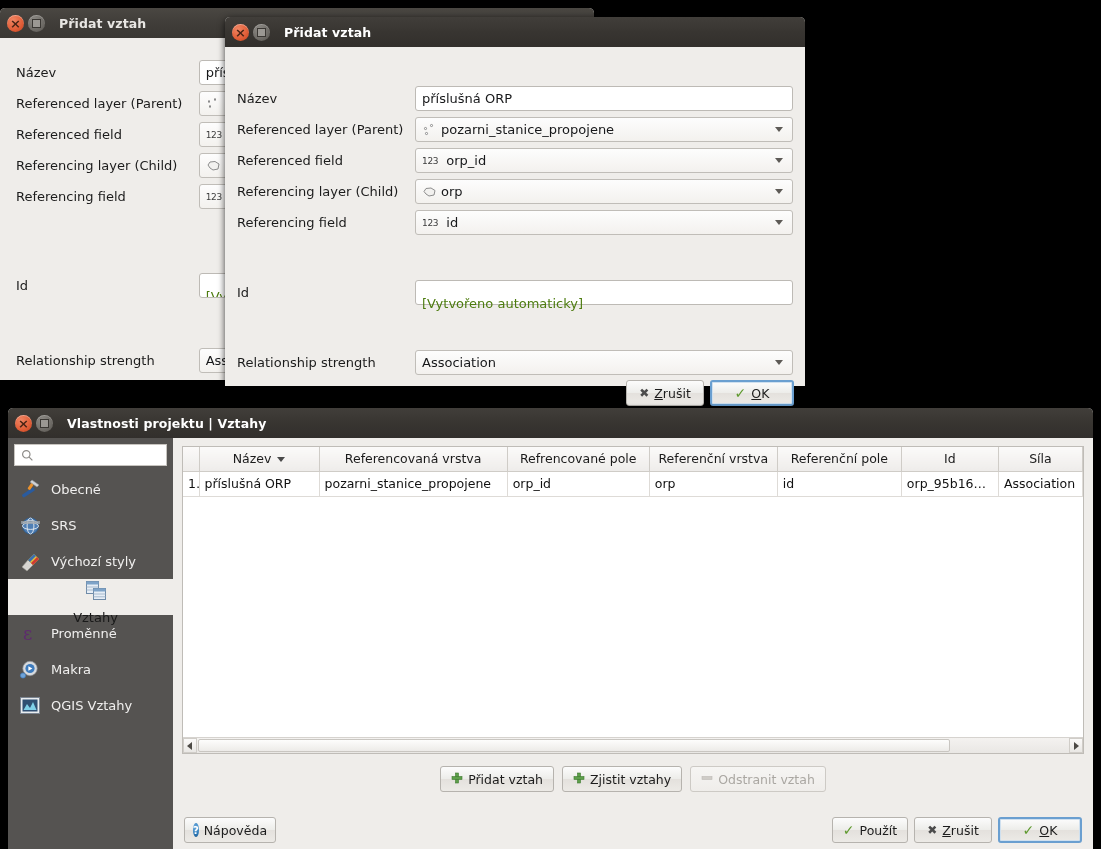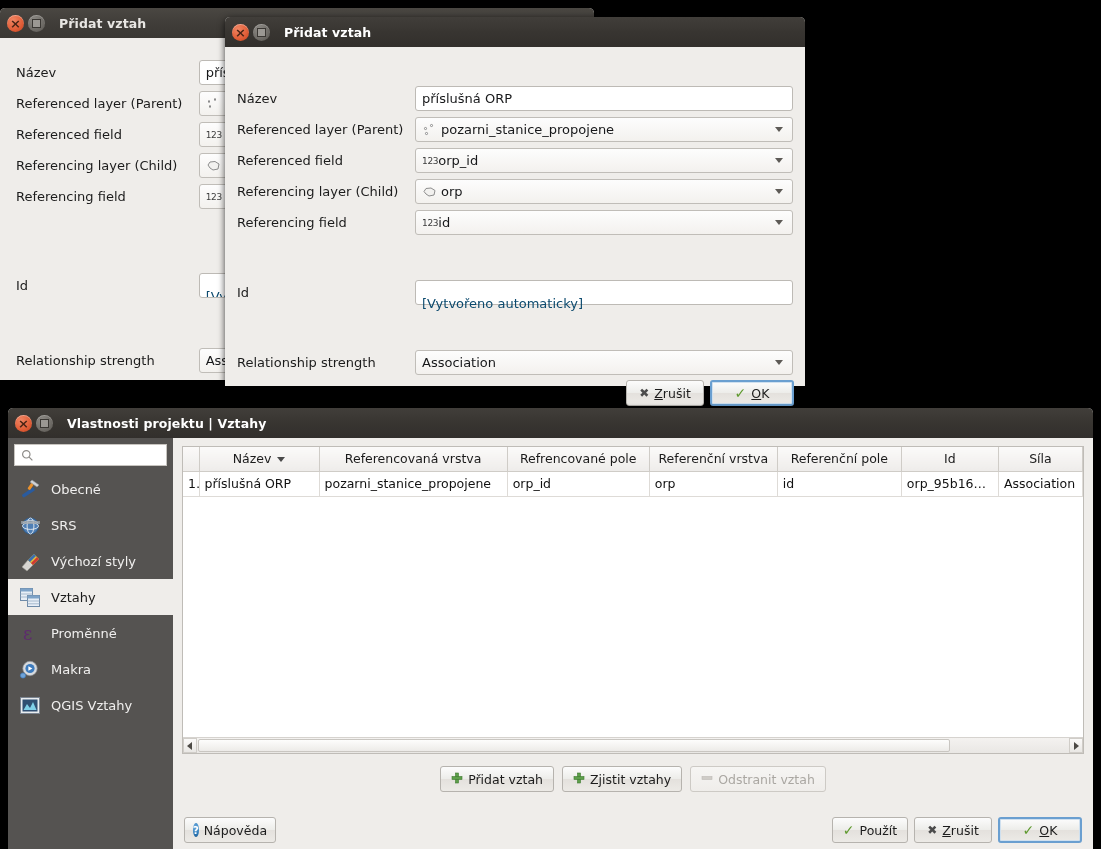--- a/index.html
+++ b/index.html
@@ -47,27 +47,27 @@
   }
   .combo {
     background: linear-gradient(to bottom, #fdfdfd 0%, #f3f1ee 100%);
     border: 1px solid #c0bdb8; border-radius: 3px;
     height: 25px; display: flex; align-items: center; padding: 0 4px 0 6px;
     font-size: 13px; color: #17181a; position: relative;
   }
   .combo .caret { margin-left: auto; width: 0; height: 0;
     border-left: 4.5px solid transparent; border-right: 4.5px solid transparent;
     border-top: 5px solid #5d5a56; margin-right: 5px; }
-  .icon-123 { font-size: 9px; color: #3a3a3a; margin-right: 0; letter-spacing: -.3px;
+  .icon-123 { font-size: 9px; color: #3a3a3a; margin-right: 8px; letter-spacing: -.3px;
               font-family: "DejaVu Sans", sans-serif; }
   .icon-pt { width: 15px; height: 13px; margin-right: 4px; position: relative; flex:0 0 auto;}
   .icon-pt i { position:absolute; width:2.5px; height:2.5px; border-radius:50%;
                border:1px solid #8a8a8a; background:#fff; }
   .icon-poly { width: 15px; height: 12px; margin-right: 4px; flex:0 0 auto; }
-  .placeholder { color: #0c4a6e; margin-top: 22px; }
+  .placeholder { color: #4d7c0f; margin-top: 22px; }
 
   .btn {
     background: linear-gradient(to bottom, #fcfcfc 0%, #ededea 48%, #e4e1dd 52%, #eceae6 100%);
     border: 1px solid #b6b3ae; border-radius: 3px;
     font-size: 12.5px; color: #1d1d1d;
     display: inline-flex; align-items: center; justify-content: center;
     gap: 5px; padding: 0 10px; height: 26px; cursor: pointer; white-space: nowrap;
   }
   .btn.focus { border: 2px solid #6a9fd0; box-shadow: 0 0 0 1px #cfe0ef inset; }
   .btn.disabled { color: #aaa7a2; border-color: #cdcac5;
@@ -82,21 +82,21 @@
            color:#fff; font-size:10px; font-weight:bold; display:inline-flex;
            align-items:center; justify-content:center; }
 
   
   .sidebar { background: #555351; width: 165px; position: absolute; left:0; top:30px; bottom:0; }
   .search-wrap { padding: 6px 6px 5px 6px; }
   .search-box { background:#fff; border:1px solid #c7c4bf; height: 22px; display:flex;
                 align-items:center; padding: 0 6px; }
   .side-item { display:flex; align-items:center; height: 36px; padding-left: 10px; gap: 9px;
                color:#f0efee; font-size: 13px; cursor: pointer; }
-  .side-item.active { background:#efedea; color:#1a1a1a; }
+  .side-item.active { background:#efedea; color:#1a1a1a;flex-direction:column; }
   .side-ico { width: 24px; height: 22px; flex:0 0 auto; display:flex; align-items:center; justify-content:center; }
 
   table.rel { border-collapse: collapse; width: 100%; font-size: 12.5px; table-layout: fixed; }
   table.rel th {
     background: linear-gradient(to bottom, #fbfaf9 0%, #eeecea 100%);
     border: 1px solid #cfccc7; border-top: none; border-left: none;
     font-weight: normal; color: #1b1b1b; height: 24px; padding: 0 5px;
     text-align: center; white-space: nowrap; overflow: hidden;
   }
   table.rel td {

